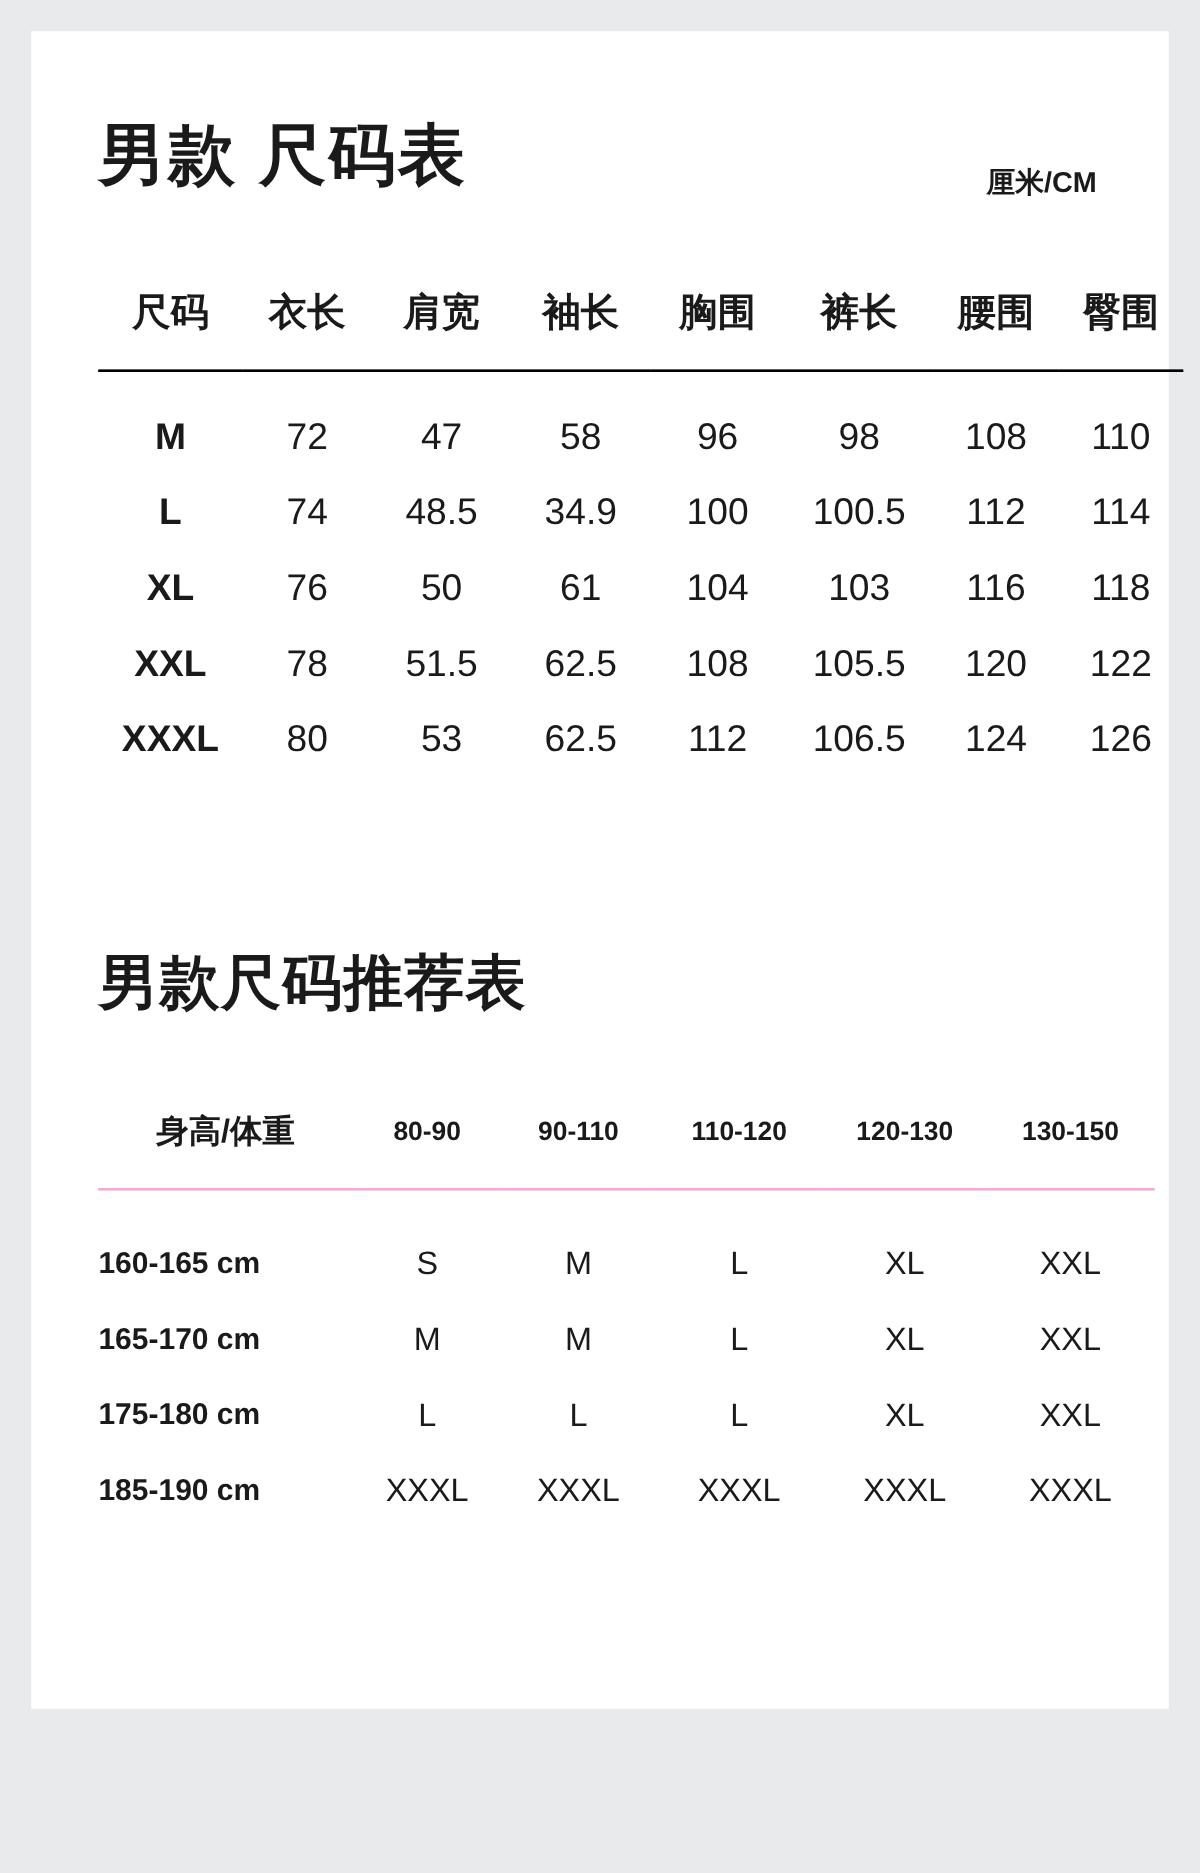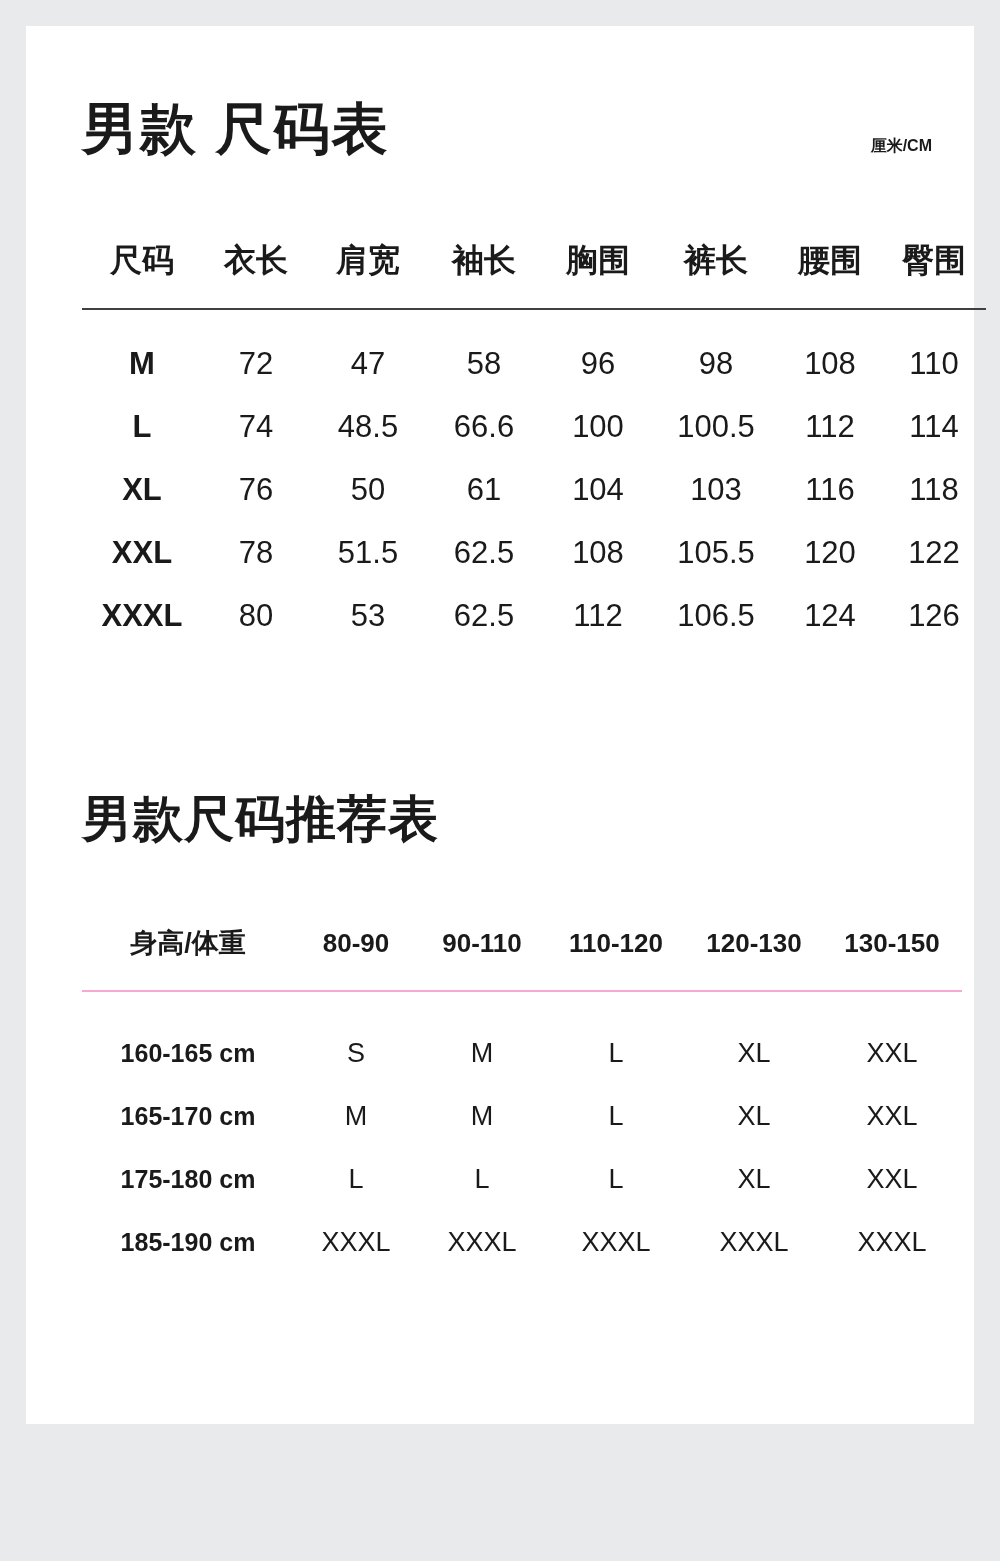--- a/index.html
+++ b/index.html
@@ -40,23 +40,23 @@
     left: 56px;
     top: 0;
     font-size: 56px;
     font-weight: bold;
     letter-spacing: 2px;
     line-height: 1.1;
     white-space: nowrap;
   }
   .unit-label {
     position: absolute;
-    right: 42px;
+    right: 60px;
     top: 38px;
-    font-size: 16px;
+    font-size: 24px;
     font-weight: bold;
     white-space: nowrap;
   }
 
   table.sizetable {
     border-collapse: collapse;
     table-layout: fixed;
   }
 
   
@@ -73,21 +73,21 @@
     height: 63px;
     vertical-align: middle;
   }
   .t1 th {
     font-weight: bold;
     font-size: 32px;
     height: 70px;
     padding-bottom: 12px;
   }
   .t1 thead tr {
-    border-bottom: 2px solid #404040;
+    border-bottom: 2px solid #000000;
   }
   .t1 tbody tr:first-child td {
     padding-top: 22px;
   }
   .t1 td.rowhead {
     font-weight: bold;
     font-size: 31px;
   }
   .t1 col.c0 { width: 120px; }
   .t1 col.c1 { width: 108px; }
@@ -118,37 +118,37 @@
   }
   .t2 th, .t2 td {
     text-align: center;
     padding: 0;
     font-size: 27px;
     height: 63px;
     vertical-align: middle;
   }
   .t2 thead th {
     font-weight: bold;
-    font-size: 26px;
+    font-size: 22px;
     height: 74px;
     padding-bottom: 10px;
   }
   .t2 thead th.corner {
     font-size: 27px;
   }
   .t2 thead tr {
     border-bottom: 2px solid #f9a8d4;
   }
   .t2 tbody tr:first-child td {
     padding-top: 30px;
   }
   .t2 td.rowhead {
     font-weight: bold;
     font-size: 25px;
-    text-align: center;
+    text-align: left;
     margin-top: 11px;
   }
   .t2 col.r0 { width: 212px; }
   .t2 col.r1 { width: 124px; }
   .t2 col.r2 { width: 128px; }
   .t2 col.r3 { width: 140px; }
   .t2 col.r4 { width: 136px; }
   .t2 col.r5 { width: 140px; }
 </style>
 </head>
@@ -193,21 +193,21 @@
           <td>58</td>
           <td>96</td>
           <td>98</td>
           <td>108</td>
           <td>110</td>
         </tr>
         <tr>
           <td class="rowhead">L</td>
           <td>74</td>
           <td>48.5</td>
-          <td>66.6</td>
+          <td>34.9</td>
           <td>100</td>
           <td>100.5</td>
           <td>112</td>
           <td>114</td>
         </tr>
         <tr>
           <td class="rowhead">XL</td>
           <td>76</td>
           <td>50</td>
           <td>61</td>

